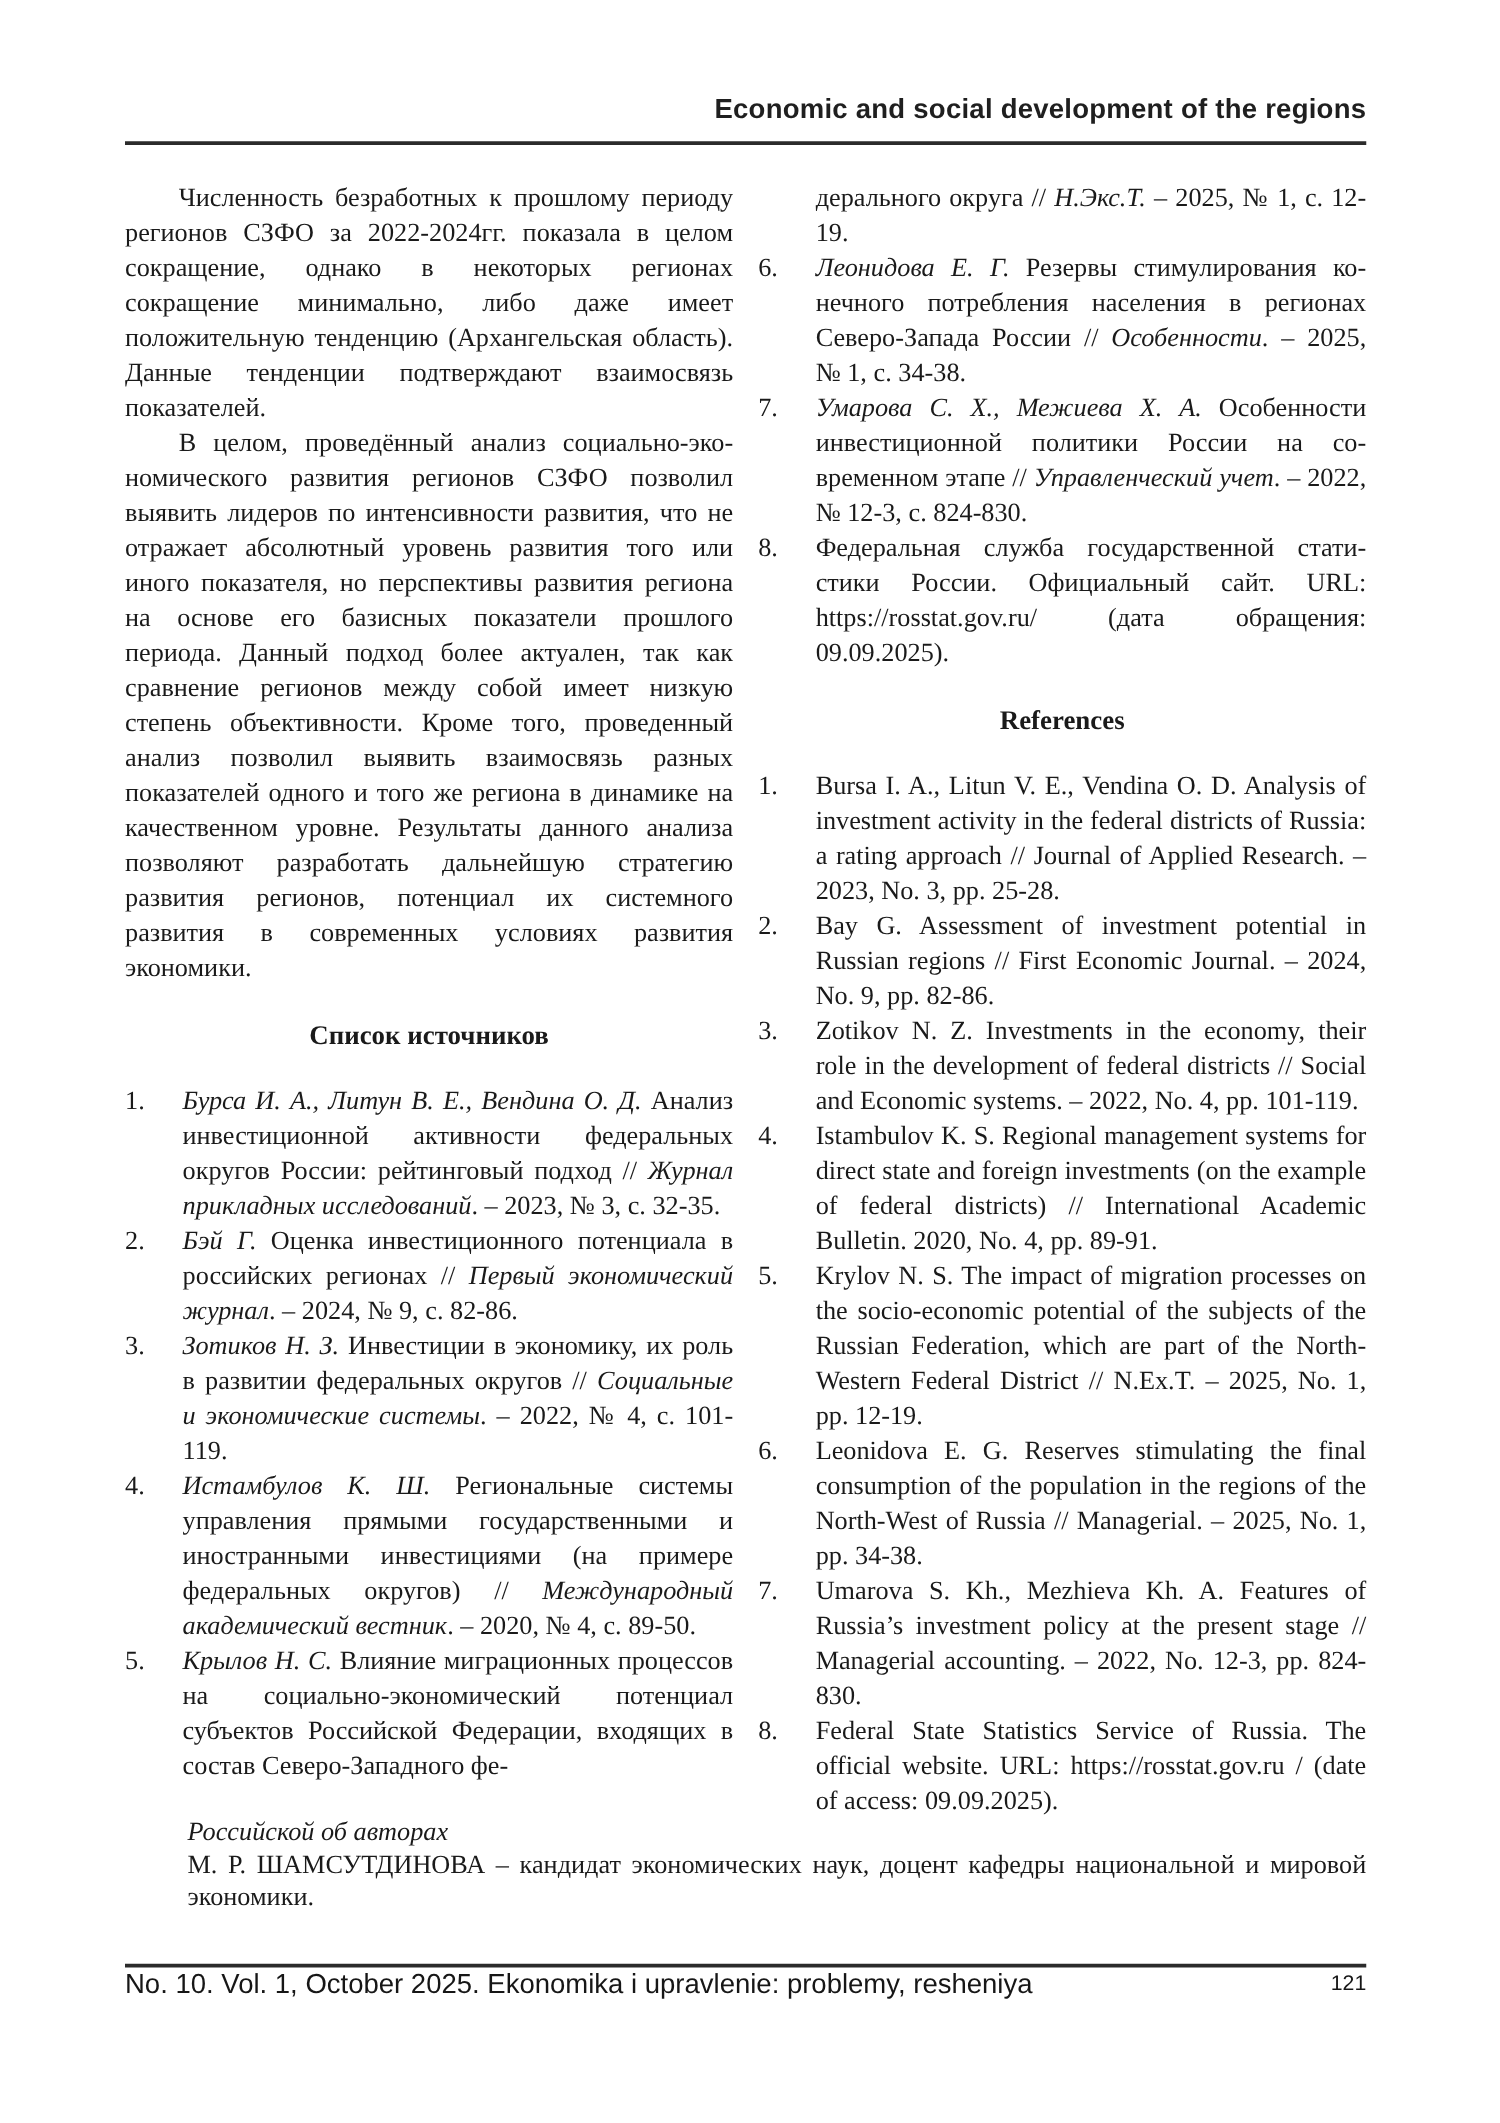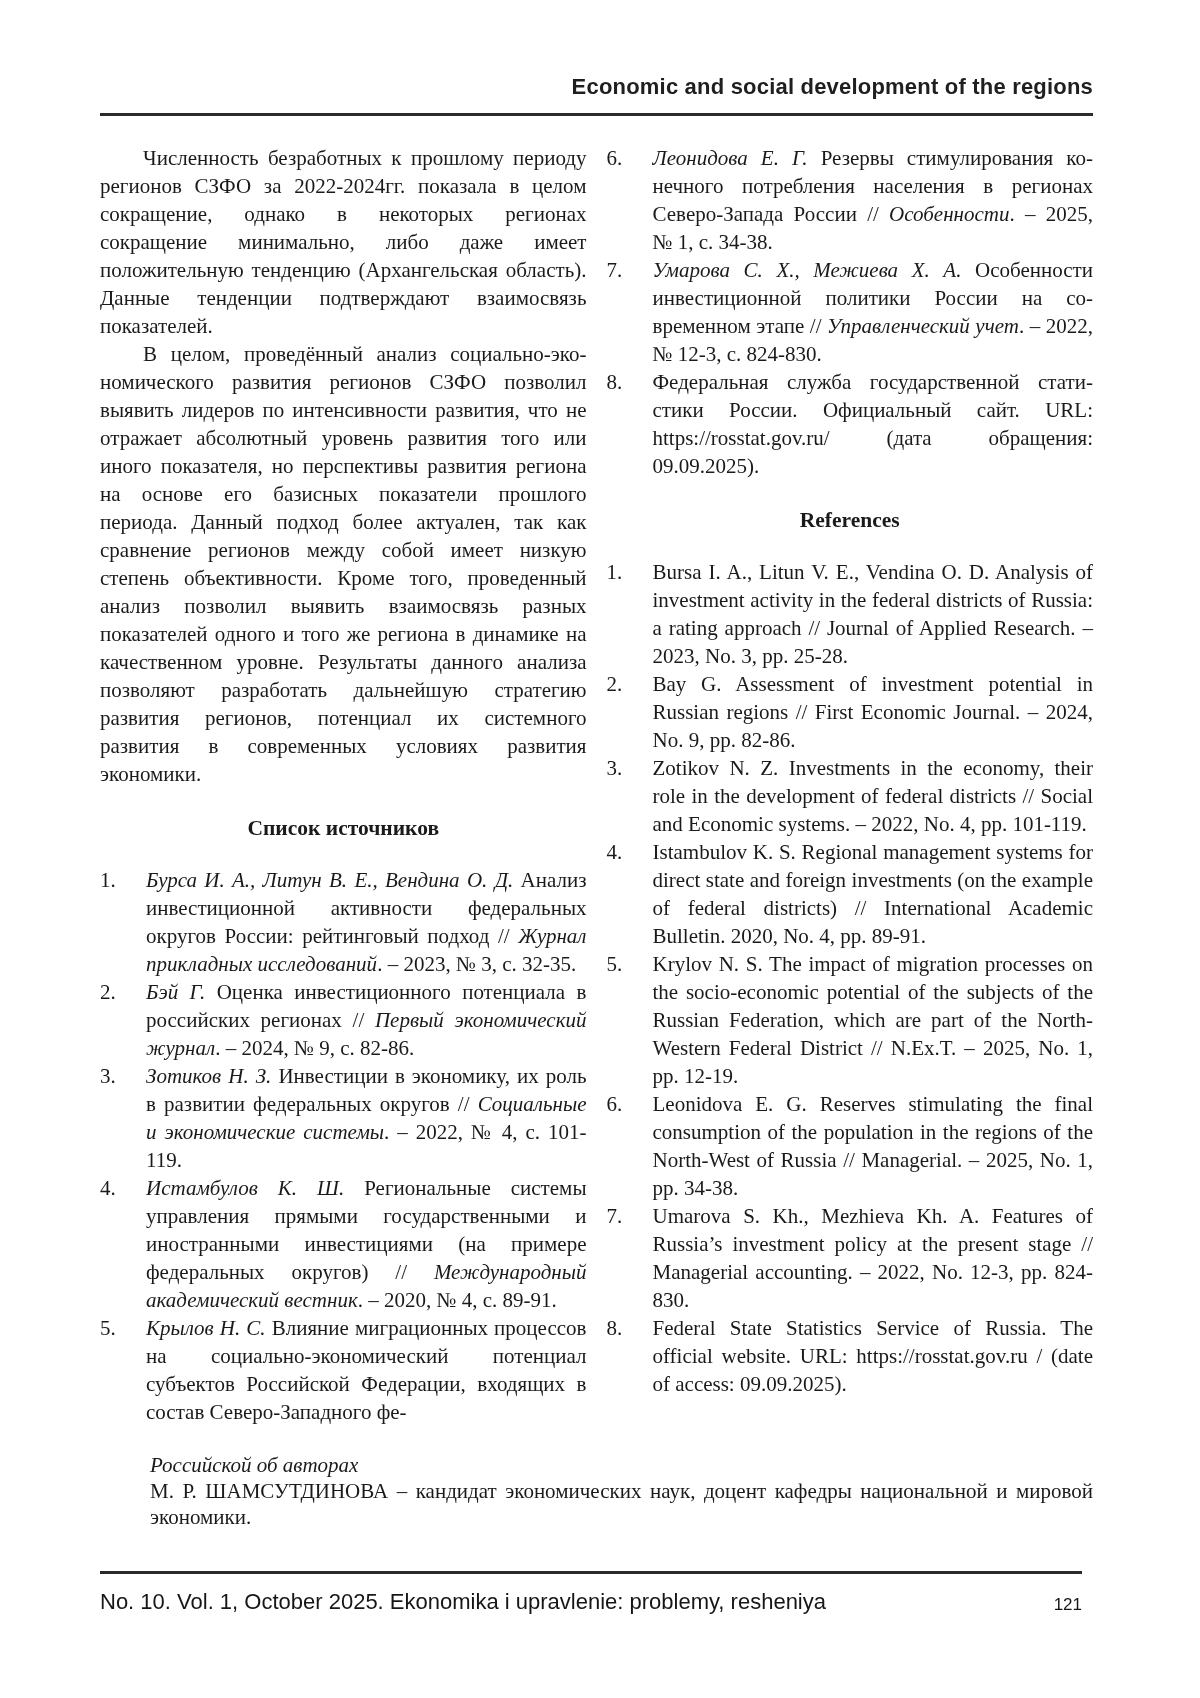--- a/index.html
+++ b/index.html
@@ -60,27 +60,26 @@
     top: 1452px;
     font-size: 21px;
     line-height: 26px;
     text-align: justify;
   }
   .authors p { margin: 0; }
   .authors-heading { font-style: italic; }
   .footer {
     position: absolute;
     left: 100px;
-    right: 118px;
+    right: 107px;
     top: 1571px;
     border-top: 3px solid #2b2b2b;
-    padding-top: 15px;
     display: flex;
     justify-content: space-between;
-    align-items: flex-end;
+    align-items: center;
     font-family: "Liberation Sans", sans-serif;
     color: #161616;
   }
   .footer-journal { font-size: 22px; }
   .footer-page { font-size: 17px; }
 </style>
 </head>
 <body>
 
 <div class="page">
@@ -103,30 +102,31 @@
           <div class="ref-item">
             <span class="ref-num">2.</span>
             <div class="ref-text"><i>Бэй Г.</i><span> Оценка инвестиционного потенциала в российских регионах // </span><i>Первый экономиче­ский журнал</i><span>. – 2024, № 9, с. 82-86.</span></div>
           </div>
           <div class="ref-item">
             <span class="ref-num">3.</span>
             <div class="ref-text"><i>Зотиков Н. З.</i><span> Инвестиции в экономику, их роль в развитии федеральных округов // </span><i>Со­циальные и экономические системы</i><span>. – 2022, № 4, с. 101-119.</span></div>
           </div>
           <div class="ref-item">
             <span class="ref-num">4.</span>
-            <div class="ref-text"><i>Истамбулов К. Ш.</i><span> Региональные системы управления прямыми государственными и иностранными инвестициями (на приме­ре федеральных округов) // </span><i>Международный академический вестник</i><span>. – 2020, № 4, с. 89-91.</span></div>
+            <div class="ref-text"><i>Истамбулов К. Ш.</i><span> Региональные системы управления прямыми государственными и иностранными инвестициями (на приме­ре федеральных округов) // </span><i>Международный академический вестник</i><span>. – 2020, № 4, с. 89-50.</span></div>
           </div>
           <div class="ref-item">
             <span class="ref-num">5.</span>
             <div class="ref-text"><i>Крылов Н. С.</i><span> Влияние миграционных про­цессов на социально-экономический по­тенциал субъектов Российской Федерации, входящих в состав Северо-Западного фе-</span></div>
           </div>
         </div>
     </section>
 
     <section class="col">
+      <div class="continuation"><span>дерального округа // </span><i>Н.Экс.Т.</i><span> – 2025, № 1, с. 12-19.</span></div>
       <div class="ref-list">
           <div class="ref-item">
             <span class="ref-num">6.</span>
             <div class="ref-text"><i>Леонидова Е. Г.</i><span> Резервы стимулирования ко­нечного потребления населения в регионах Северо-Запада России // </span><i>Особенности</i><span>. – 2025, № 1, с. 34-38.</span></div>
           </div>
           <div class="ref-item">
             <span class="ref-num">7.</span>
             <div class="ref-text"><i>Умарова С. Х., Межиева Х. А.</i><span> Особенности инвестиционной политики России на со­временном этапе // </span><i>Управленческий учет</i><span>. – 2022, № 12-3, с. 824-830.</span></div>
           </div>
           <div class="ref-item">

